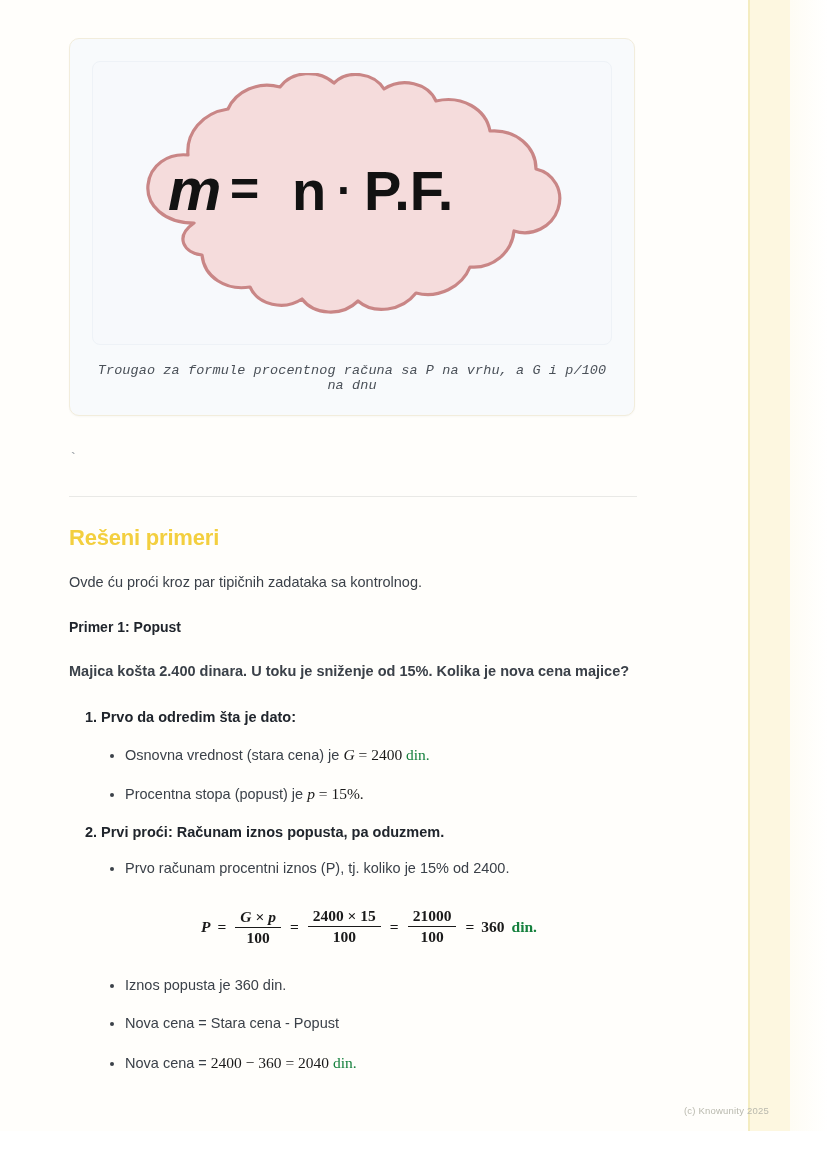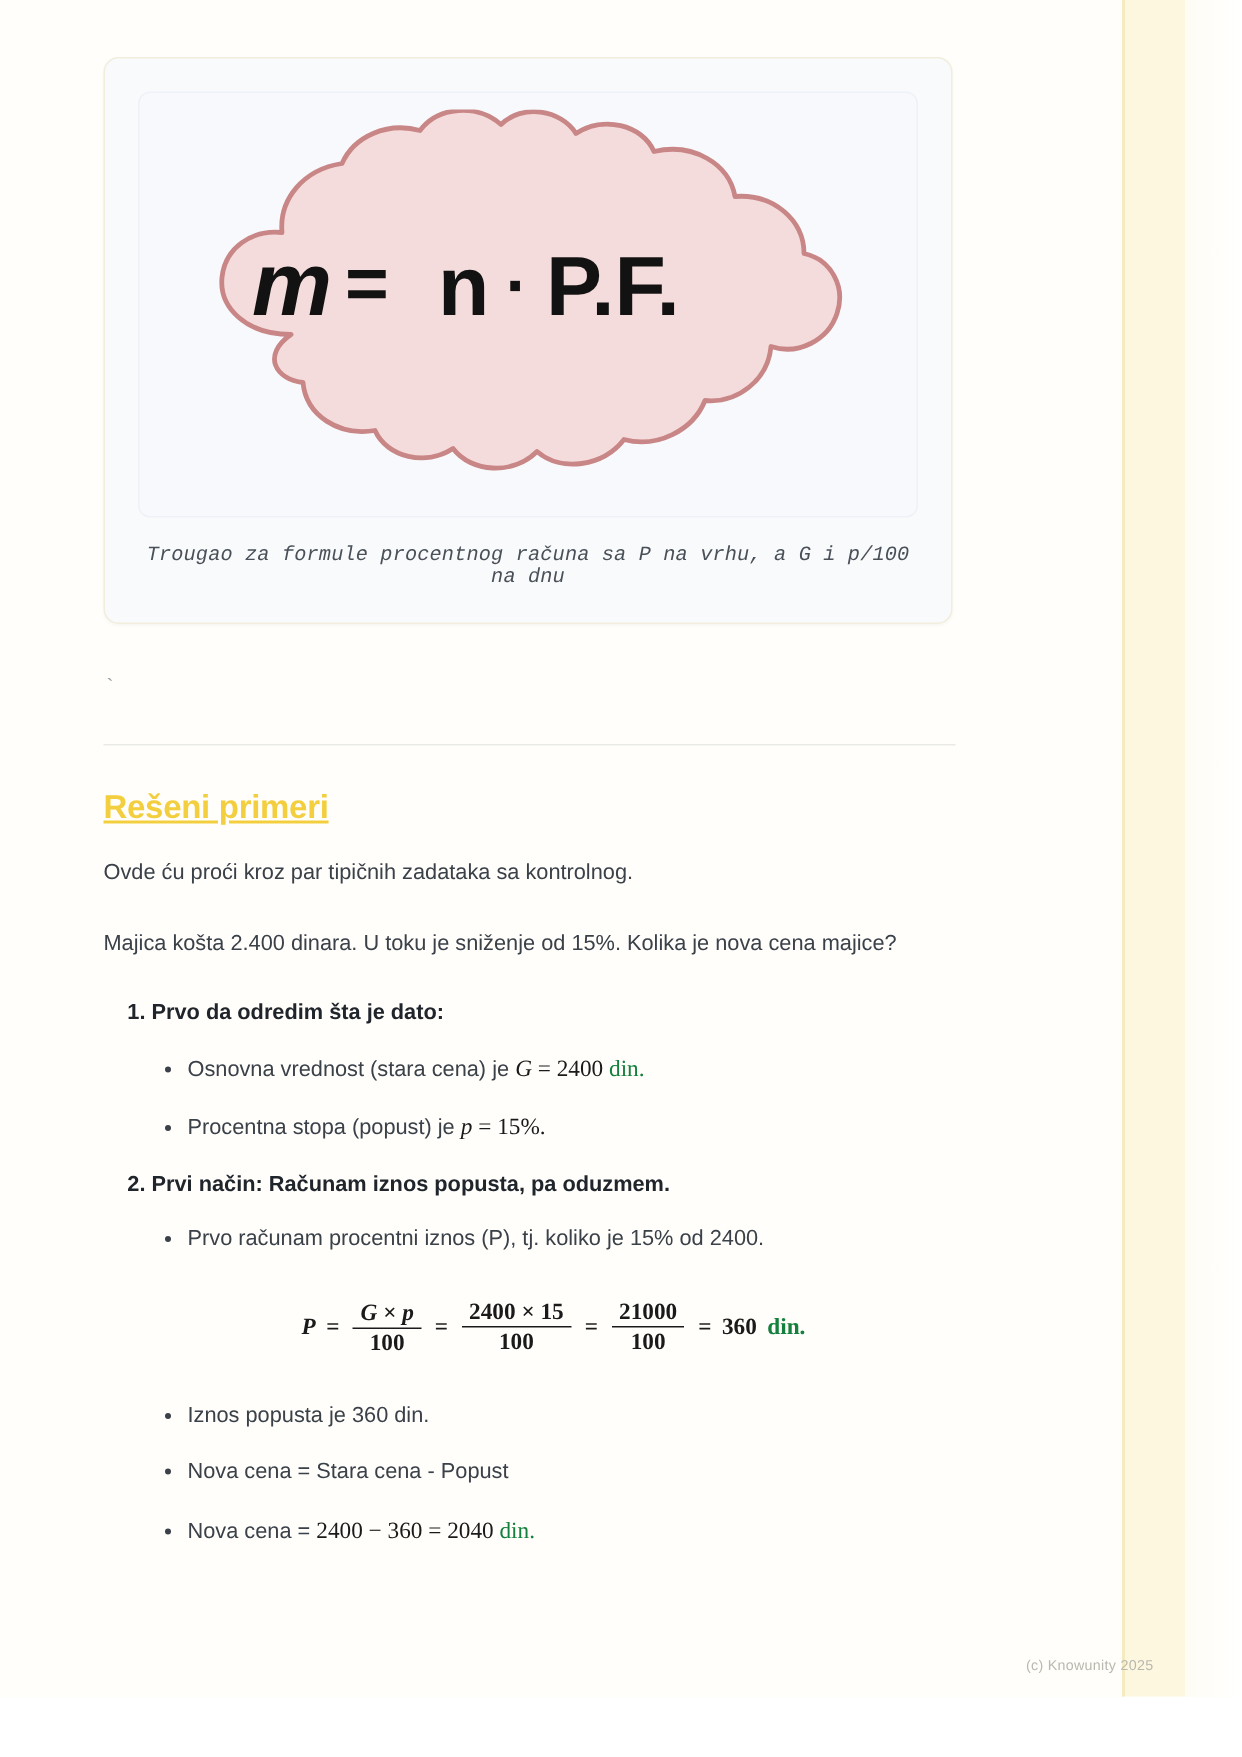--- a/index.html
+++ b/index.html
@@ -116,40 +116,40 @@
     width: 568px;
   }
 
   
   .section-title {
     margin: 28px 0 0 0;
     font-size: 22px;
     font-weight: 700;
     color: #f3cf3f;
     letter-spacing: -0.2px;
-    text-decoration: underline;
   }
   .lead {
     margin: 20px 0 0 0;
     font-size: 14.5px;
     color: #3b4149;
     line-height: 1.55;
   }
   .sub-title {
     margin: 26px 0 0 0;
     font-size: 14px;
     font-weight: 700;
     color: #20252c;
   }
   .problem {
     margin: 24px 0 0 0;
     font-size: 14.5px;
     color: #3b4149;
     line-height: 1.75;
     text-align: justify;
+    font-weight: bold;
   }
 
   
   ol.steps {
     margin: 22px 0 0 0;
     padding-left: 32px;
     font-size: 14.5px;
     color: #20252c;
   }
   ol.steps > li {
@@ -278,39 +278,40 @@
     </div>
 
     <div class="stray-tick">`</div>
 
     <div class="divider"></div>
 
     <h2 class="section-title">Rešeni primeri</h2>
 
     <p class="lead">Ovde ću proći kroz par tipičnih zadataka sa kontrolnog.</p>
 
+    <p class="sub-title">Primer 1: Popust</p>
 
     <p class="problem">Majica košta 2.400 dinara. U toku je sniženje od 15%. Kolika je nova cena majice?</p>
 
     <ol class="steps">
 
       <li>
         <span>Prvo da odredim šta je dato:</span>
         <ul class="sublist">
           <li>
             <span>Osnovna vrednost (stara cena) je </span><span class="mi">G</span><span class="mo">&nbsp;=&nbsp;</span><span class="mn">2400</span><span class="mtext">&nbsp;</span><span class="mtext">din.</span>
           </li>
           <li>
             <span>Procentna stopa (popust) je </span><span class="mi">p</span><span class="mo">&nbsp;=&nbsp;</span><span class="mn">15%</span><span class="mn">.</span>
           </li>
         </ul>
       </li>
 
       <li>
-        <span>Prvi način: Računam iznos popusta, pa oduzmem.</span>
+        <span>Prvi proći: Računam iznos popusta, pa oduzmem.</span>
         <ul class="sublist">
           <li>Prvo računam procentni iznos (P), tj. koliko je 15% od 2400.</li>
         </ul>
 
         
         <div class="display-math">
           <span class="mrow">
             <span class="mi">P</span>
             <span class="mo">=</span>
             <span class="frac">

